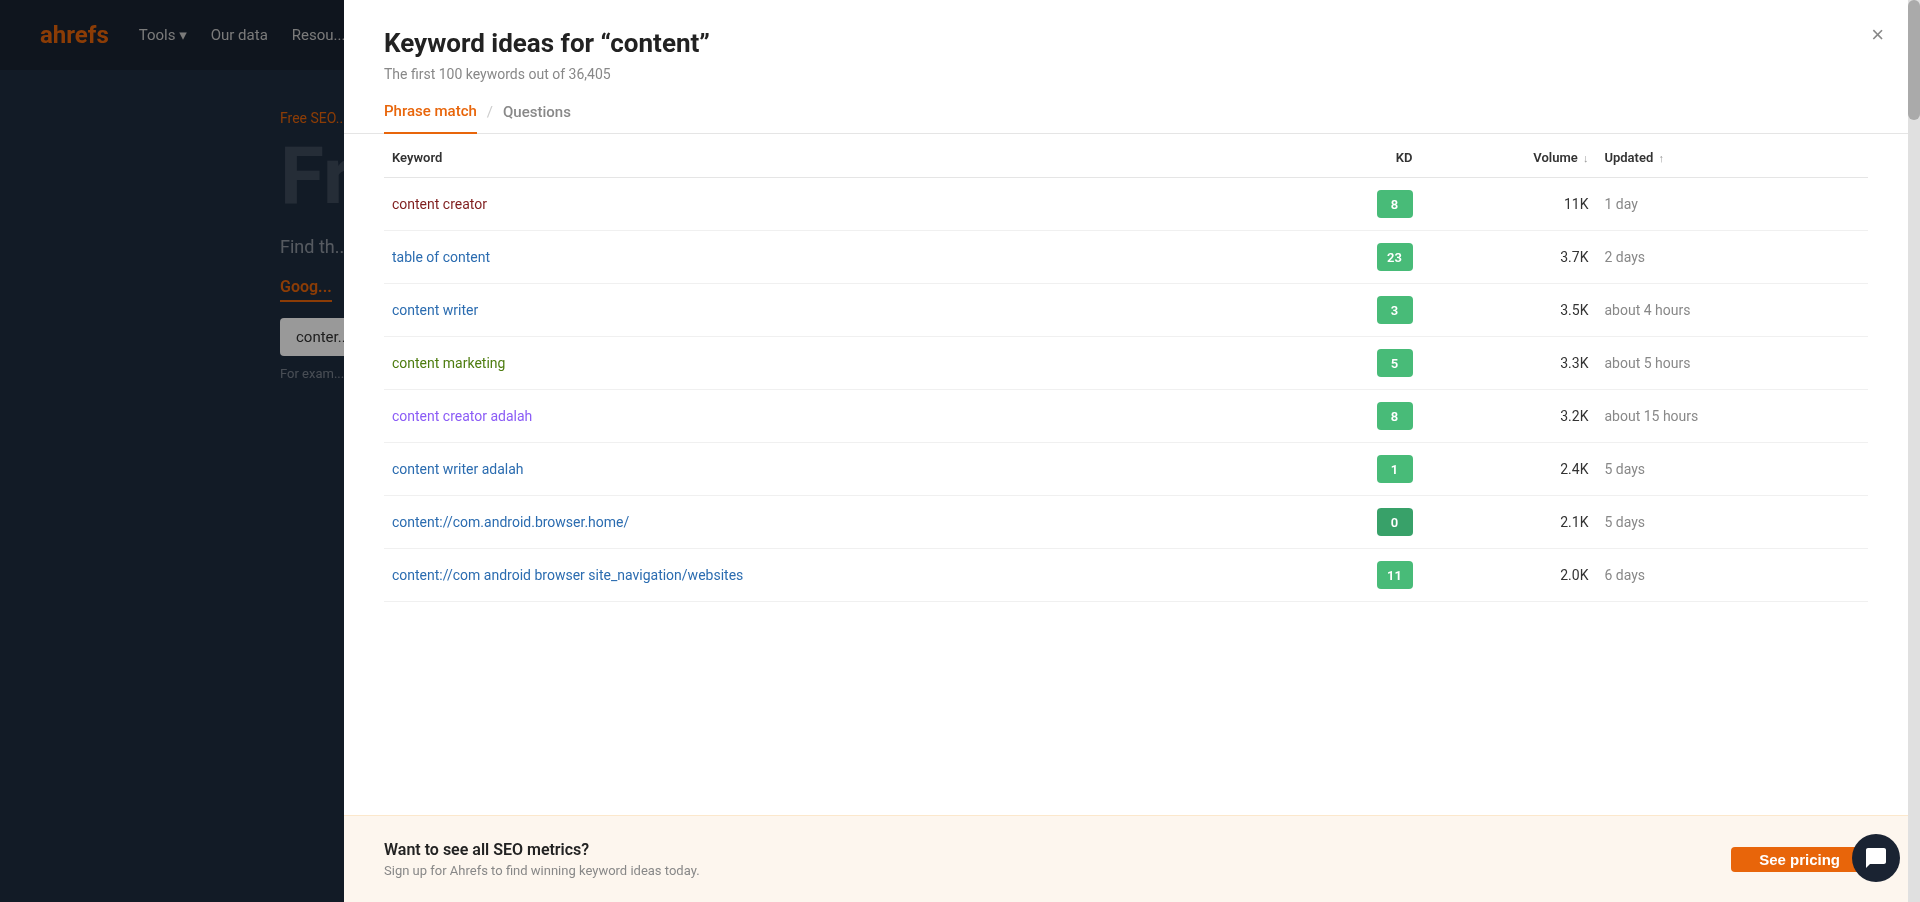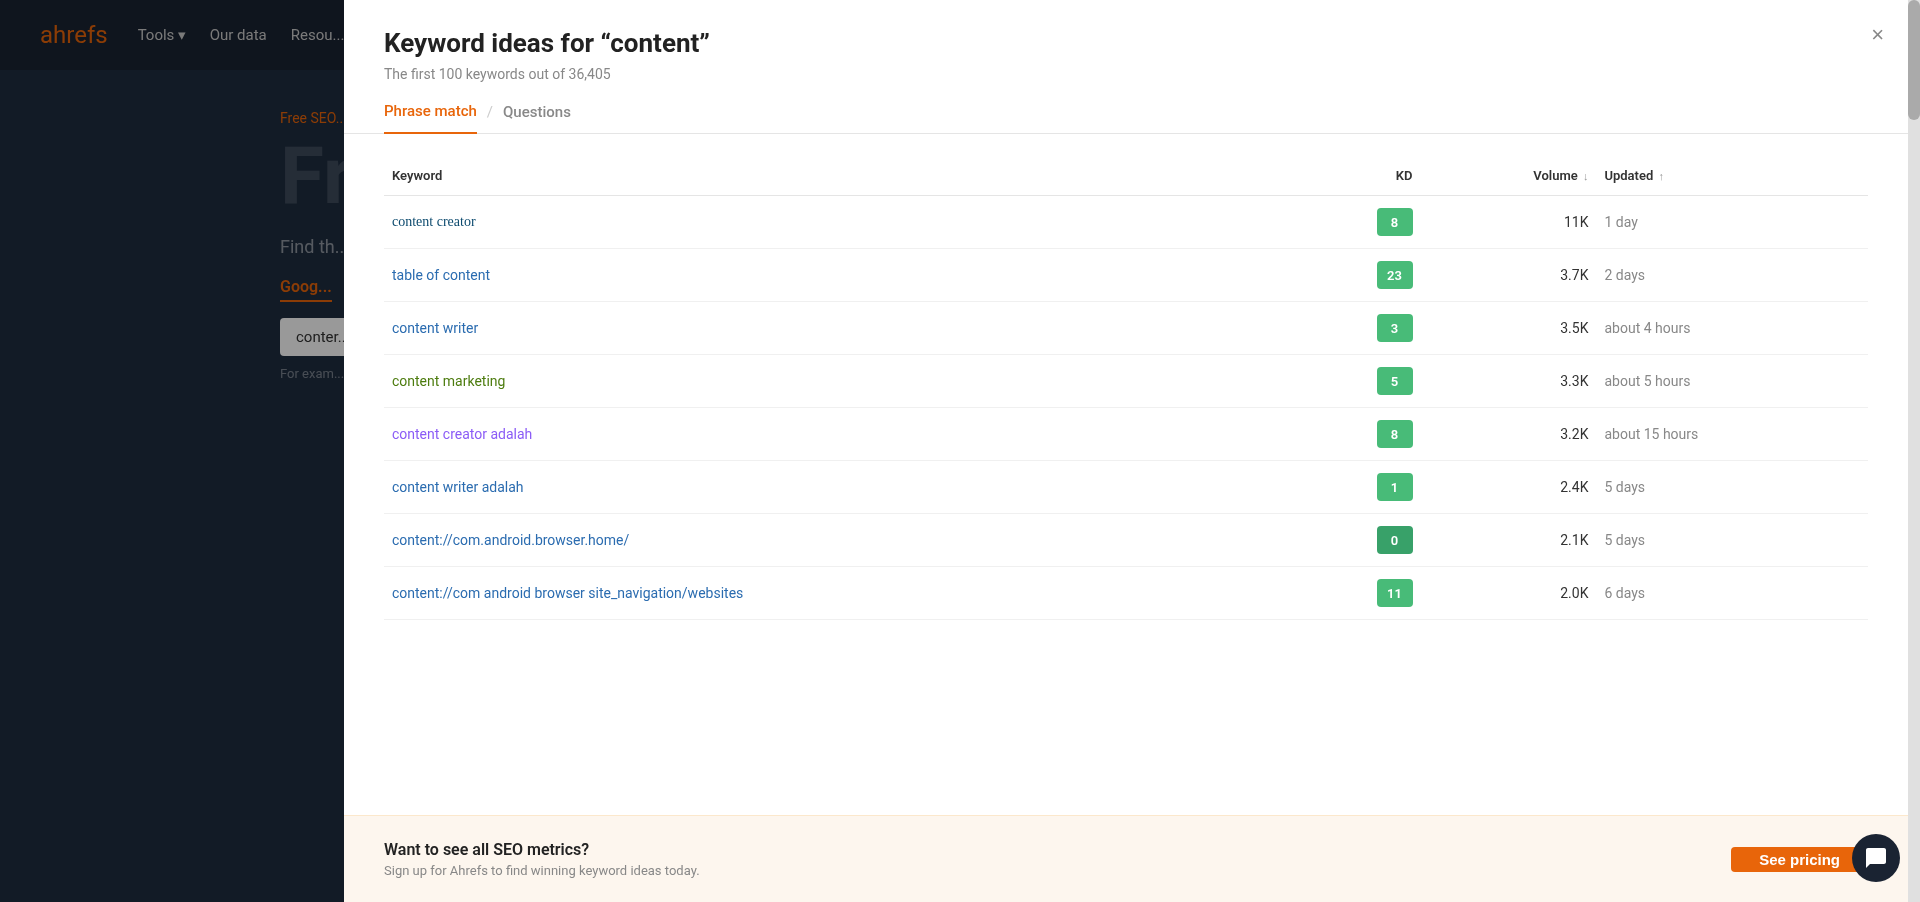--- a/index.html
+++ b/index.html
@@ -4,21 +4,21 @@
   <style>
     * { box-sizing: border-box; margin: 0; padding: 0; }
     body { font-family: -apple-system, BlinkMacSystemFont, 'Segoe UI', Roboto, sans-serif; background: #2d3748; width: 1920px; height: 902px; overflow: hidden; position: relative; }
 
     
     .bg-navbar {
       position: absolute; top: 0; left: 0; right: 0; height: 70px;
       background: #1a2332; display: flex; align-items: center; padding: 0 40px;
       z-index: 1;
     }
-    .bg-logo { color: #e8650a; font-size: 24px; font-weight: normal; }
+    .bg-logo { color: #e8650a; font-size: 24px; font-weight: bold; }
     .bg-nav-items { display: flex; gap: 24px; margin-left: 30px; }
     .bg-nav-item { color: #ccc; font-size: 15px; }
     .bg-right { margin-left: auto; display: flex; align-items: center; gap: 20px; }
     .bg-sign-in { color: #ccc; font-size: 15px; }
     .bg-sign-up { color: #fff; border: 2px solid #fff; padding: 8px 20px; border-radius: 4px; font-size: 15px; font-weight: 600; }
 
     
     .bg-content {
       position: absolute; top: 70px; left: 0; right: 0; bottom: 0;
       background: #1e2d40; z-index: 1; padding: 40px 40px 40px 280px;
@@ -65,21 +65,21 @@
     }
 
     .close-btn {
       position: absolute; top: 24px; right: 24px; background: none; border: none;
       font-size: 22px; color: #888; cursor: pointer; line-height: 1;
       z-index: 25;
     }
 
     .tabs {
       display: flex; align-items: center; gap: 0; padding: 0 40px;
-      border-bottom: 1px solid #e5e5e5; margin-bottom: 18px; flex-shrink: 0;
+      border-bottom: 1px solid #e5e5e5; margin-bottom: 0; flex-shrink: 0;
     }
 
     .tab {
       font-size: 15px; font-weight: 500; padding: 0 0 12px 0;
       cursor: pointer; position: relative; color: #888;
     }
 
     .tab.active {
       color: #e8650a;
       border-bottom: 2px solid #e8650a;
@@ -218,21 +218,21 @@
           <th class="right">
             <span>Volume</span> <span class="sort-arrow">↓</span>
           </th>
           <th>
             <span>Updated</span> <span class="sort-arrow">↑</span>
           </th>
         </tr>
       </thead>
       <tbody id="table-body">
       <tr>
-            <td class="keyword-cell" style="color: #0c4a6e; font-family: Liberation Serif, serif;">content creator</td>
+            <td class="keyword-cell" style="color: #7f1d1d;">content creator</td>
             <td class="kd-cell"><span class="kd-badge" style="background: rgb(72, 187, 120);">8</span></td>
             <td class="volume-cell">11K</td>
             <td class="updated-cell">1 day</td>
           </tr>
           <tr>
             <td class="keyword-cell" style="color: rgb(43, 108, 176);">table of content</td>
             <td class="kd-cell"><span class="kd-badge" style="background: rgb(72, 187, 120);">23</span></td>
             <td class="volume-cell">3.7K</td>
             <td class="updated-cell">2 days</td>
           </tr>

